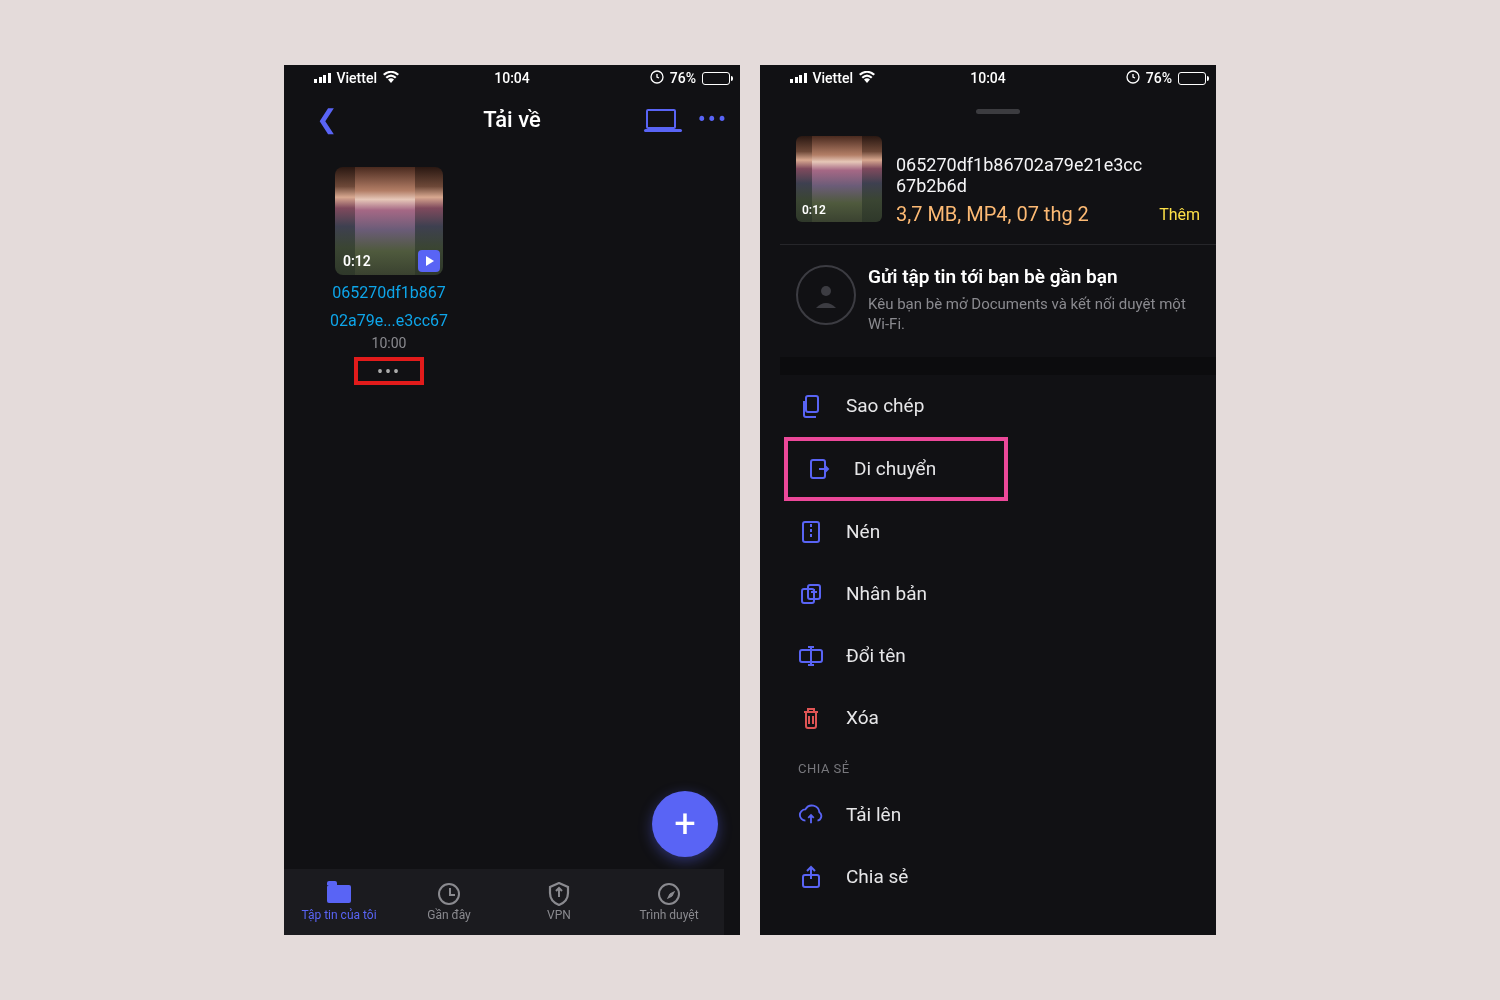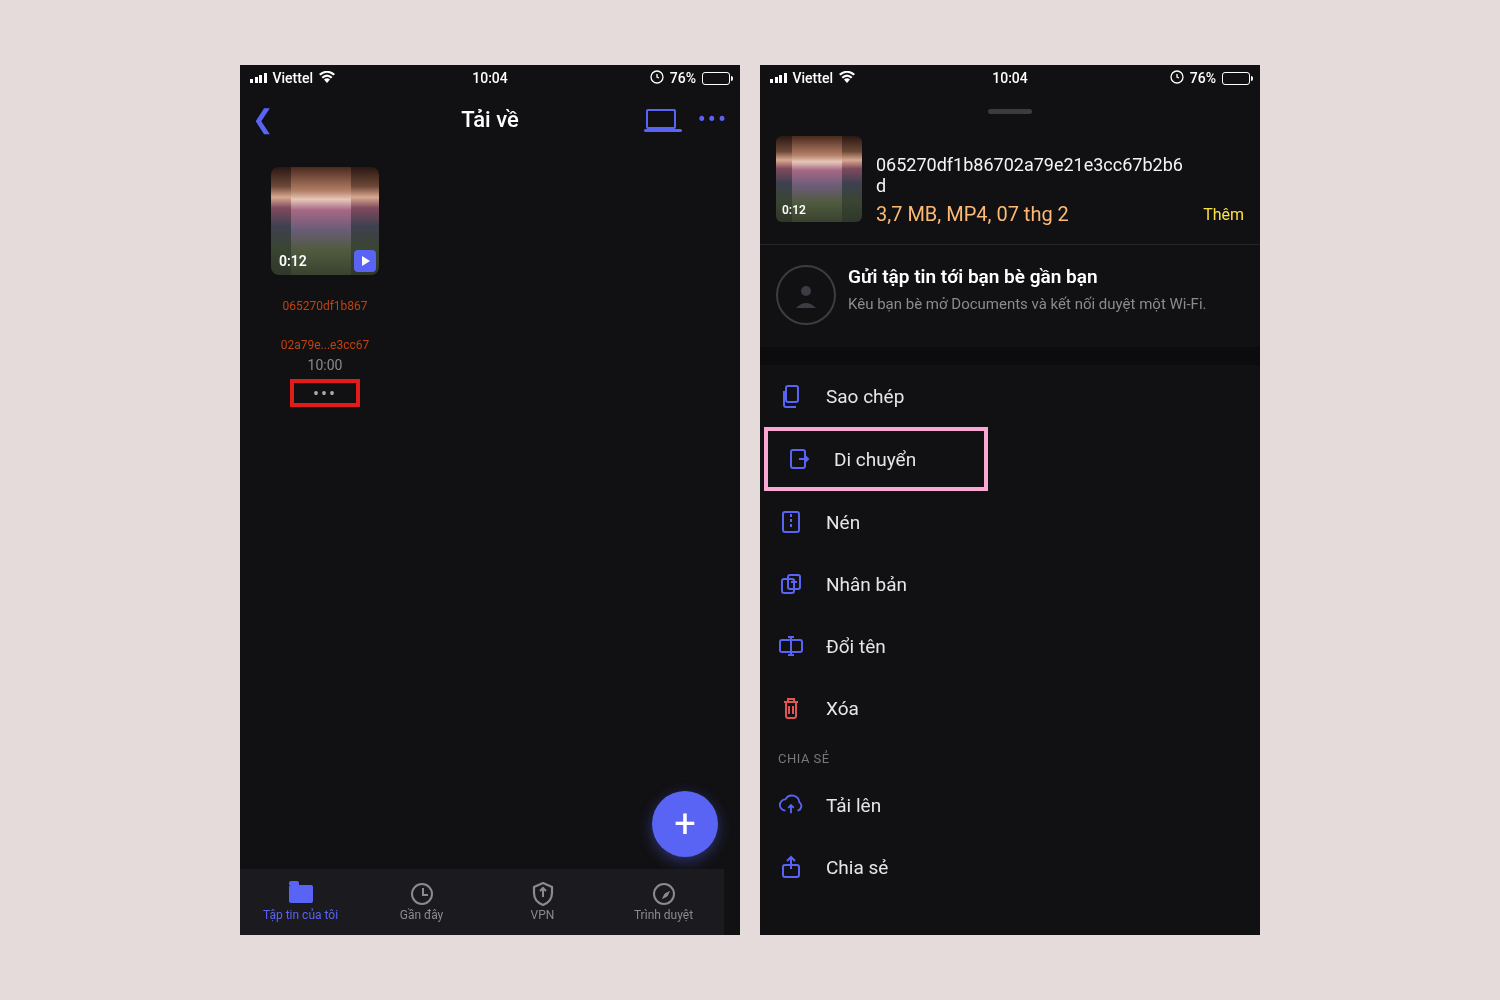--- a/index.html
+++ b/index.html
@@ -7,26 +7,27 @@
     width: 1500px;
     height: 1000px;
     background: #e4dbda;
     font-family: -apple-system, BlinkMacSystemFont, "Segoe UI", Roboto, sans-serif;
     display: flex;
     align-items: center;
     justify-content: center;
     gap: 20px;
   }
   .phone {
-    width: 500px;
+    width: 456px;
     height: 870px;
     background: #111114;
     overflow: hidden;
     position: relative;
     color: #fff;
+    padding-left: 20px;
   }
   
   .statusbar {
     height: 26px;
     display: flex;
     align-items: center;
     justify-content: space-between;
     padding: 0 10px;
     font-size: 14px;
     font-weight: 500;
@@ -67,21 +68,21 @@
   .thumb-inner{
     position:absolute;left:20px;top:0;width:60px;height:100%;
     background: linear-gradient(to bottom,#4a2a1f 0%,#b37e66 22%,#e6c7b8 30%,#a56885 40%,#6b5c78 58%,#4f5a3d 78%,#3a4230 100%);
   }
   .thumb .time { position:absolute; left:8px; bottom:6px; font-size:14px; font-weight:600; }
   .thumb .play {
     position:absolute; right:3px; bottom:3px; width:22px; height:22px;
     background:#5964f5; border-radius:4px; display:flex; align-items:center; justify-content:center;
   }
   .thumb .play::after{content:"";border-left:8px solid #fff;border-top:5px solid transparent;border-bottom:5px solid transparent;margin-left:2px;}
-  .fname { font-size:12px; margin-top:24px; line-height:1.25; color:#c2410c;}
+  .fname { font-size:16px; margin-top:8px; line-height:1.25; color:#0ea5e9;}
   .ftime { font-size:14px; color:#8a8a8f; margin-top:4px;}
   .fmore {
     width:70px; height:28px; margin:6px auto 0;
     border:4px solid #e21b1b;
     display:flex; align-items:center; justify-content:center;
     color:#aaa; font-size:18px; letter-spacing:2px;
   }
   
   .fab {
     position:absolute; right:22px; bottom:78px;
@@ -124,21 +125,21 @@
   .more-link{color:#fde047;font-size:16px;align-self:flex-end;margin-bottom:2px;}
   .share-block{display:flex;gap:12px;padding:20px 16px 22px;align-items:flex-start;}
   .avatar-c{width:60px;height:60px;border:2px solid #3c3c42;border-radius:50%;display:flex;align-items:center;justify-content:center;flex-shrink:0;}
   .avatar-c svg{width:30px;height:30px;}
   .share-text .st1{font-size:19px;font-weight:600;margin-bottom:6px;}
   .share-text .st2{font-size:15px;color:#8a8a8f;line-height:1.35;}
   .spacer{height:18px;background:#0c0c0e;}
   .action-list{}
   .action{display:flex;align-items:center;gap:22px;padding:0 18px;height:62px;font-size:19px;color:#e6e6e8;}
   .action .aicon{width:26px;display:flex;justify-content:center;color:#5964f5;}
-  .action.highlight{border:4px solid #f9a8d4;margin:0 0 0 4px;width:224px;height:64px;}
+  .action.highlight{border:4px solid #ec4899;margin:0 0 0 4px;width:224px;height:64px;}
   .action.delete .aicon{color:#e05555;}
   .section-label{padding:12px 18px 8px;font-size:13px;color:#77777c;letter-spacing:0.5px;}
 </style>
 </head>
 <body>
 
 <div class="phone">
   <div class="statusbar">
     <div class="sb-left">
       <span class="signal-bars">

